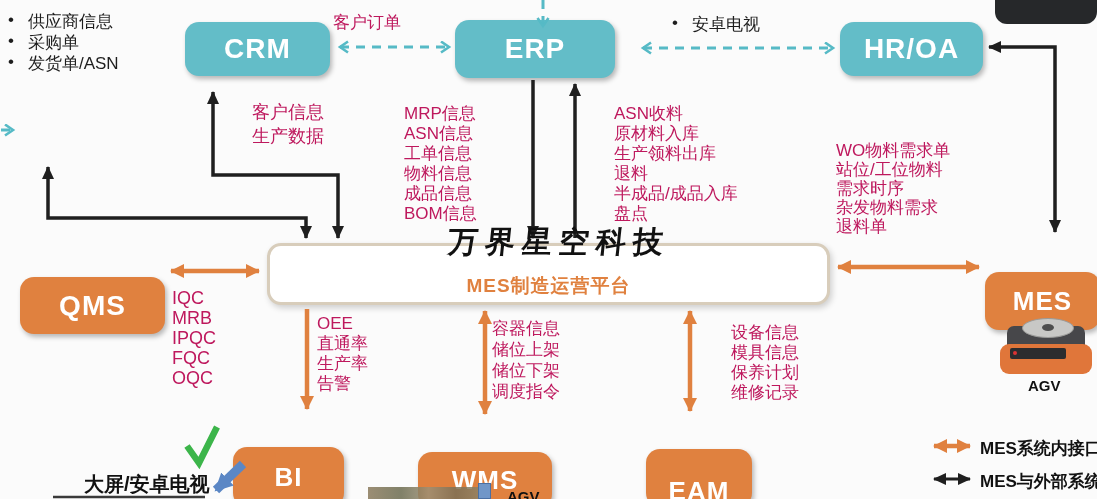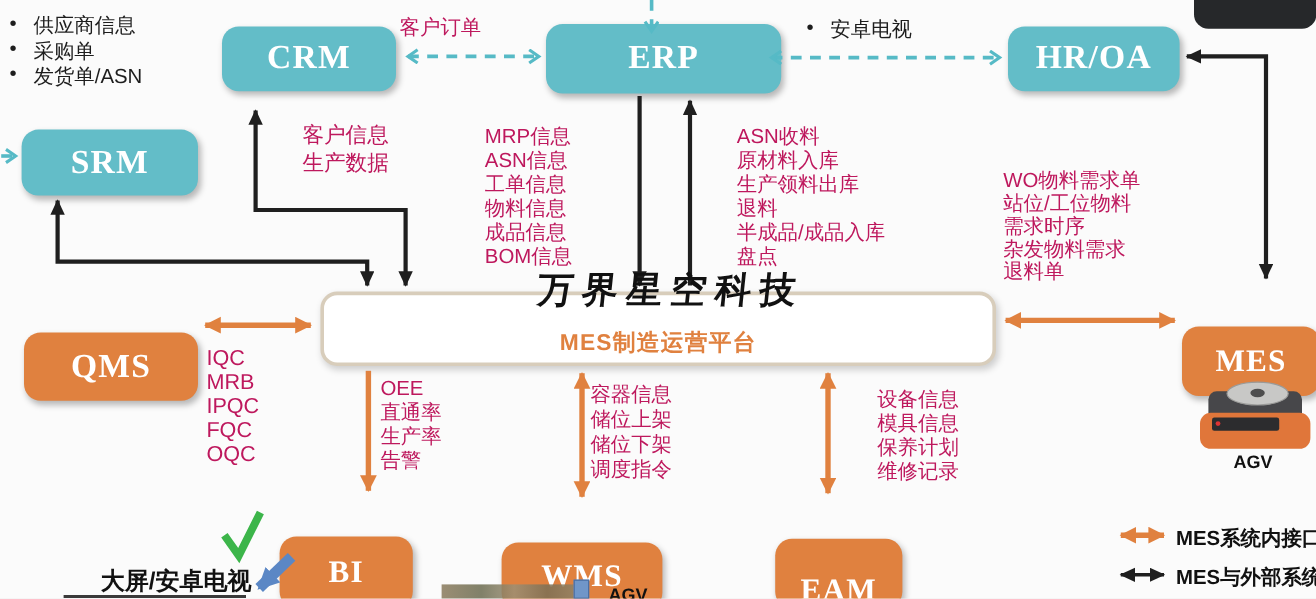--- a/index.html
+++ b/index.html
@@ -1,20 +1,20 @@
 <!DOCTYPE html>
 <html><head>
 <meta charset="utf-8">
 <style>
   html,body{margin:0;padding:0;}
   body{font-family:"Liberation Sans","DejaVu Sans",sans-serif;background:#e9e9e9;}
   #stage{position:relative;width:1097px;height:499px;background:#fbfbfb;overflow:hidden;}
   .node{position:absolute;display:flex;align-items:center;justify-content:center;
         color:#fff;font-weight:bold;border-radius:14px;
-        box-shadow:2px 3px 5px rgba(0,0,0,0.28);letter-spacing:1px;font-family:Liberation Serif, serif;}
+        box-shadow:2px 3px 5px rgba(0,0,0,0.28);letter-spacing:1px;}
   .teal{background:#63bdc8;}
   .orange{background:#e0813f;margin-top:32px;}
   .big{font-size:28px;}
   .mid{font-size:26px;}
   .mes-platform{position:absolute;left:267px;top:243px;width:563px;height:62px;
         background:#ffffff;border:3px solid #d8cdbb;border-radius:14px;
         box-shadow:2px 3px 6px rgba(0,0,0,0.18);
         display:flex;align-items:flex-end;justify-content:center;box-sizing:border-box;}
   .mes-platform .title{color:#e0813f;font-weight:bold;font-size:19px;padding-bottom:3px;letter-spacing:1px;}
   .label{position:absolute;color:#be185d;font-size:17px;line-height:20px;white-space:pre-line;}
@@ -56,28 +56,25 @@
   <div class="bullet-row" style="left:8px;top:52px;">
     <span>•</span>
     <span>发货单/ASN</span>
   </div>
 
   <div class="black-box"></div>
 
   <div class="node teal big" style="left:185px;top:22px;width:145px;height:54px;">
     <span>CRM</span>
   </div>
-  <div class="node teal big" style="left:455px;top:20px;width:196px;height:58px;">
+  <div class="node teal big" style="left:455px;top:20px;width:160px;height:58px;">
     <span>ERP</span>
   </div>
   <div class="node teal big" style="left:840px;top:22px;width:143px;height:54px;">
     <span>HR/OA</span>
-  </div>
-  <div class="node teal big" style="left:18px;top:108px;width:147px;height:55px;">
-    <span>SRM</span>
   </div>
   <div class="node orange big" style="left:20px;top:245px;width:145px;height:57px;">
     <span>QMS</span>
   </div>
   <div class="node orange mid" style="left:985px;top:240px;width:115px;height:58px;">
     <span>MES</span>
   </div>
   <div class="node orange mid" style="left:233px;top:415px;width:111px;height:60px;">
     <span>BI</span>
   </div>

